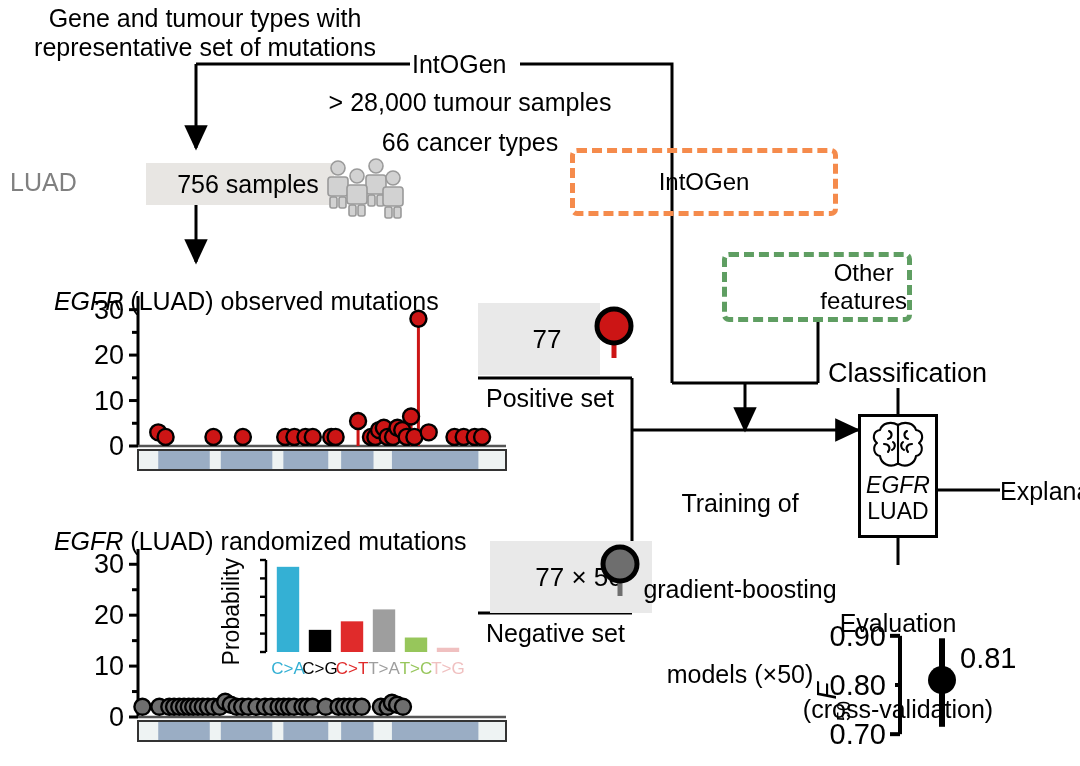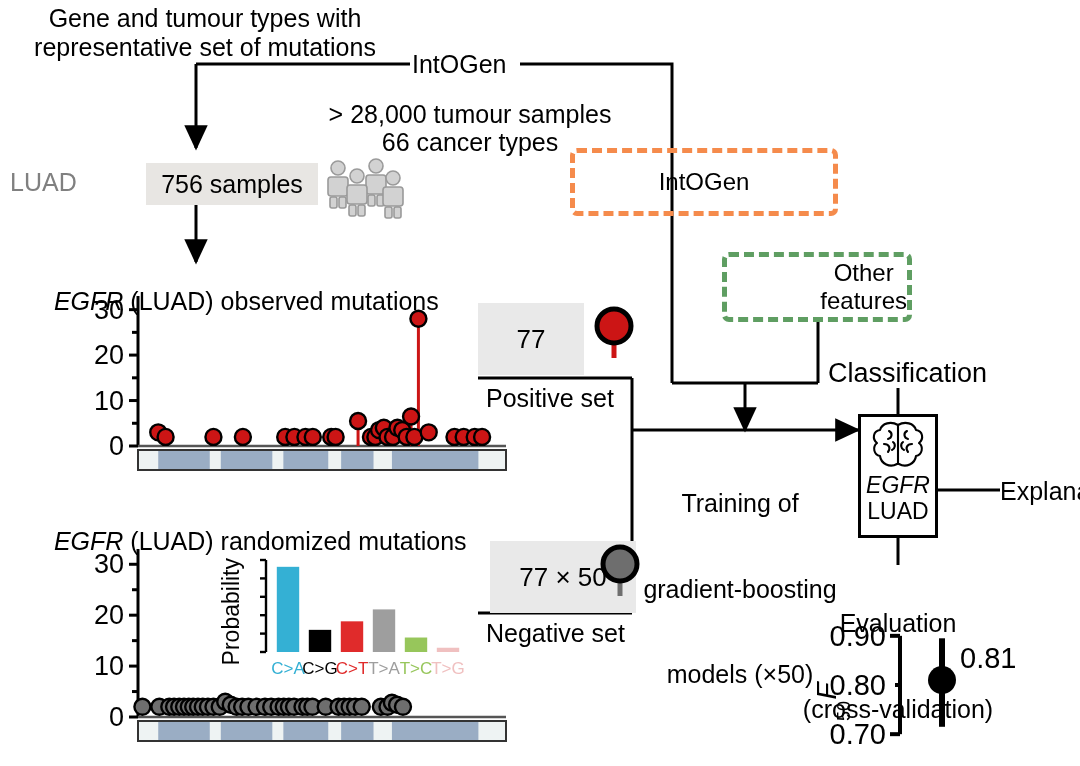--- a/index.html
+++ b/index.html
@@ -5,21 +5,21 @@
   html,body{margin:0;padding:0;background:#ffffff;}
   body{width:1080px;height:766px;position:relative;overflow:hidden;
        font-family:"Liberation Sans","DejaVu Sans",sans-serif;color:#000;}
   .abs{position:absolute;}
   .txt{white-space:pre;line-height:1.14;}
   .ctr{text-align:center;}
   .ital{font-style:italic;}
   .grayTxt{color:#808080;}
   svg{overflow:visible;}
   #diagram-svg{position:absolute;left:0;top:0;width:1080px;height:766px;}
-  .chipbox{background:#e8e6e3;display:flex;align-items:center;justify-content:center;}
+  .chipbox{background:#e8e6e3;display:flex;align-items:center;justify-content:center;padding-left:16px;}
   .chipbox.neutral{background:#e9e9e9;}
   .dashbox{display:flex;align-items:center;justify-content:center;text-align:center;
            border-style:dashed;border-radius:7px;box-sizing:border-box;}
   .hardbox{box-sizing:border-box;border:3px solid #000;background:#fff;
            display:flex;flex-direction:column;align-items:center;}
 </style>
 </head>
 <body>
 
 <svg id="diagram-svg" viewBox="0 0 1080 766">
@@ -52,21 +52,21 @@
 
     <path d="M898,537 L898,565"></path>
   </g>
 </svg>
 
 <div class="abs txt ctr" style="left:10px;top:4px;width:390px;font-size:25px;"><span>Gene and tumour types with
 representative set of mutations</span></div>
 
 <div class="abs txt" style="left:412px;top:50px;font-size:25px;">IntOGen</div>
 
-<div class="abs txt ctr" style="left:300px;top:100px;width:340px;font-size:25px;">&gt; 28,000 tumour samples</div>
+<div class="abs txt ctr" style="left:300px;top:88px;width:340px;font-size:25px;">&gt; 28,000 tumour samples</div>
 <div class="abs txt ctr" style="left:300px;top:128px;width:340px;font-size:25px;">66 cancer types</div>
 
 <div class="abs txt grayTxt" style="left:10px;top:168px;font-size:25px;">LUAD</div>
 
 <div class="abs chipbox" style="left:146px;top:163px;width:172px;height:42px;font-size:25px;">
   <span>756 samples</span>
 </div>
 
 <svg class="abs" style="left:324px;top:158px;" width="92" height="56" viewBox="0 0 92 56">
   <g fill="#d2d2d2" stroke="#9a9a9a" stroke-width="1.6">

